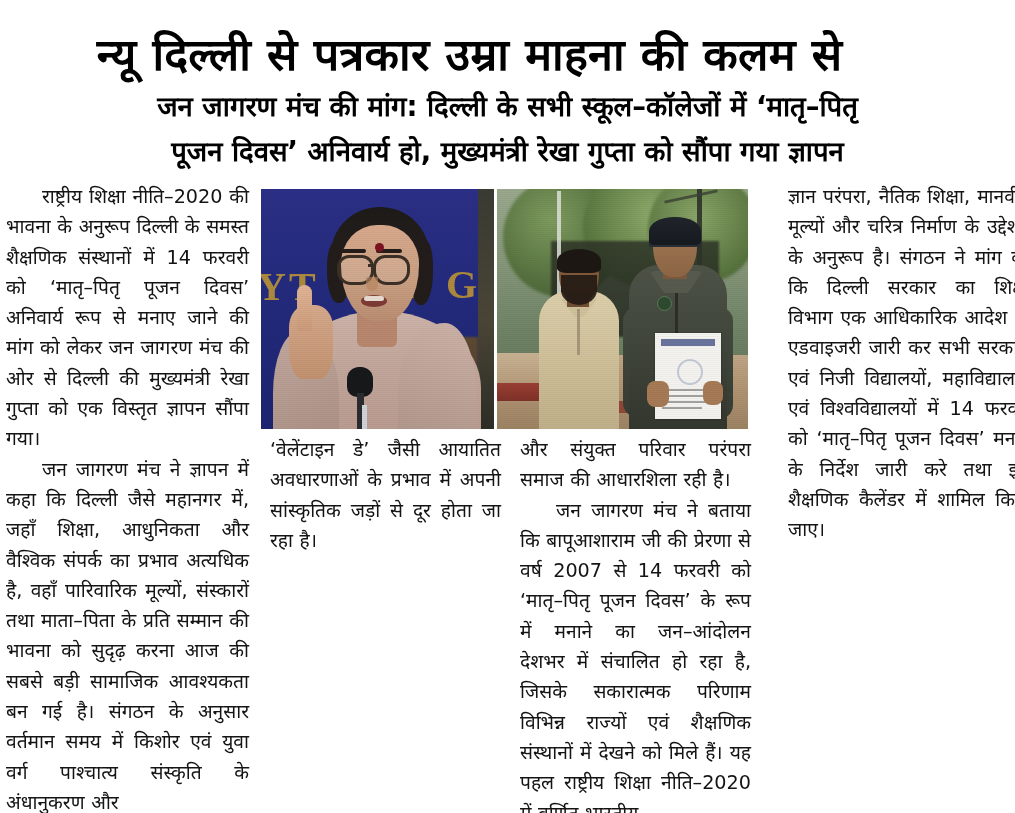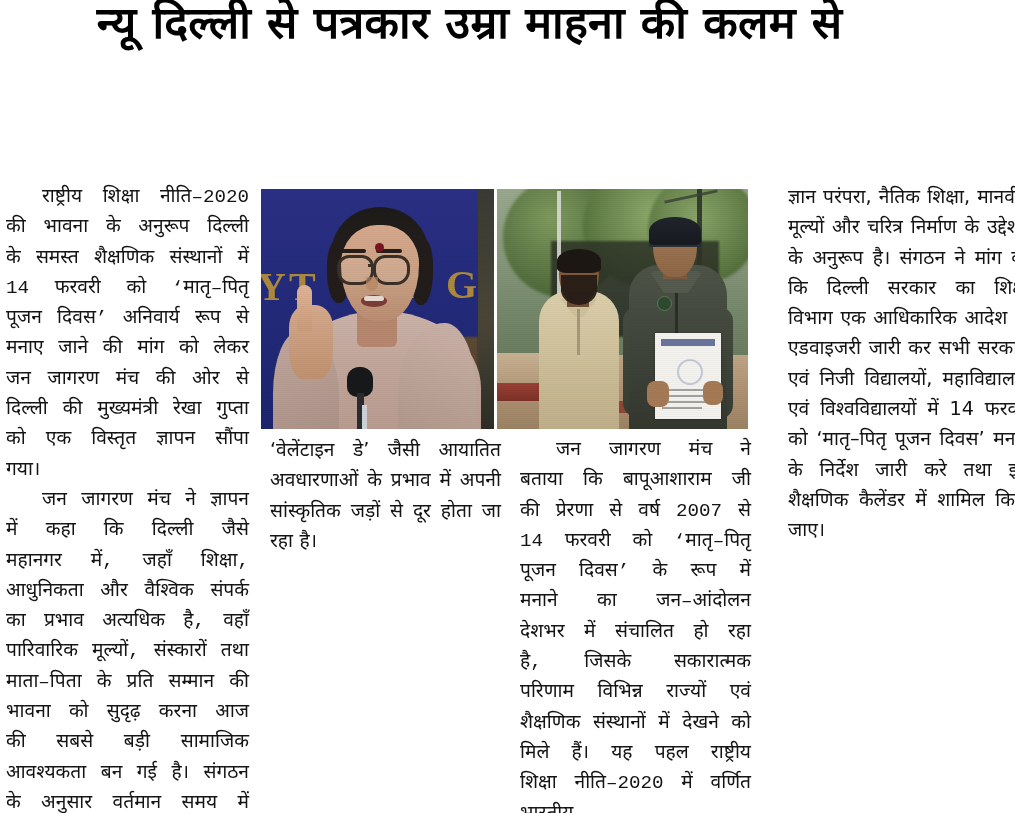--- a/index.html
+++ b/index.html
@@ -21,21 +21,21 @@
   }
 
   
   .masthead {
     position: absolute;
     left: 0;
     top: 0;
     width: 939px;
     height: 78px;
     display: flex;
-    align-items: flex-start;
+    align-items: flex-end;
     justify-content: center;
   }
   .masthead-text {
     font-family: "DejaVu Sans", "Liberation Sans", sans-serif;
     font-weight: 700;
     font-size: 44px;
     line-height: 1.05;
     letter-spacing: 0.3px;
     color: #000000;
     white-space: nowrap;
@@ -85,21 +85,21 @@
     font-size: 19.2px;
     line-height: 30.3px;
     text-align: justify;
     text-align-last: left;
     text-justify: inter-word;
     margin: 0;
     color: #141414;
     word-spacing: 0.5px;
   }
   .para + .para { margin-top: 0; }
-  .para.indent { text-indent: 36px; font-family: Liberation Mono, monospace; }
+  .para.indent { text-indent: 36px; }
 
   
   .col-2 .para-stack,
   .col-3 .para-stack {
     margin-top: 253px;
     margin-left: 12px;
   }
 
   
   .photo-band {
@@ -424,20 +424,22 @@
 </head>
 <body>
 
 <div id="page">
 
   <div class="masthead">
     <div class="masthead-text">न्यू दिल्ली से पत्रकार उम्रा माहना की कलम से</div>
   </div>
 
   <div class="deck">
+    <div class="deck-line">जन जागरण मंच की मांग: दिल्ली के सभी स्कूल–कॉलेजों में ‘मातृ–पितृ</div>
+    <div class="deck-line">पूजन दिवस’ अनिवार्य हो, मुख्यमंत्री रेखा गुप्ता को सौंपा गया ज्ञापन</div>
   </div>
 
   <div class="photo-band">
 
     <div class="photo photo-left">
       <div class="pl-bg"></div>
       <div class="pl-letter pl-yt">YT</div>
       <div class="pl-letter pl-ng">N G</div>
       <div class="pl-panel-r"></div>
       <div class="pl-wood"></div>
@@ -525,20 +527,21 @@
     </div>
 
     <div class="col col-2">
       <div class="para-stack">
         <p class="para">‘वेलेंटाइन डे’ जैसी आयातित अवधारणाओं के प्रभाव में अपनी सांस्कृतिक जड़ों से दूर होता जा रहा है।</p>
       </div>
     </div>
 
     <div class="col col-3">
       <div class="para-stack">
+        <p class="para">और संयुक्त परिवार परंपरा समाज की आधारशिला रही है।</p>
         <p class="para indent">जन जागरण मंच ने बताया कि बापूआशाराम जी की प्रेरणा से वर्ष 2007 से 14 फरवरी को ‘मातृ–पितृ पूजन दिवस’ के रूप में मनाने का जन–आंदोलन देशभर में संचालित हो रहा है, जिसके सकारात्मक परिणाम विभिन्न राज्यों एवं शैक्षणिक संस्थानों में देखने को मिले हैं। यह पहल राष्ट्रीय शिक्षा नीति–2020 में वर्णित भारतीय</p>
       </div>
     </div>
 
     <div class="col col-4">
       <div class="para-stack">
         <p class="para">ज्ञान परंपरा, नैतिक शिक्षा, मानवीय मूल्यों और चरित्र निर्माण के उद्देश्यों के अनुरूप है। संगठन ने मांग की कि दिल्ली सरकार का शिक्षा विभाग एक आधिकारिक आदेश या एडवाइजरी जारी कर सभी सरकारी एवं निजी विद्यालयों, महाविद्यालयों एवं विश्वविद्यालयों में 14 फरवरी को ‘मातृ–पितृ पूजन दिवस’ मनाने के निर्देश जारी करे तथा इसे शैक्षणिक कैलेंडर में शामिल किया जाए।</p>
       </div>
     </div>
 

